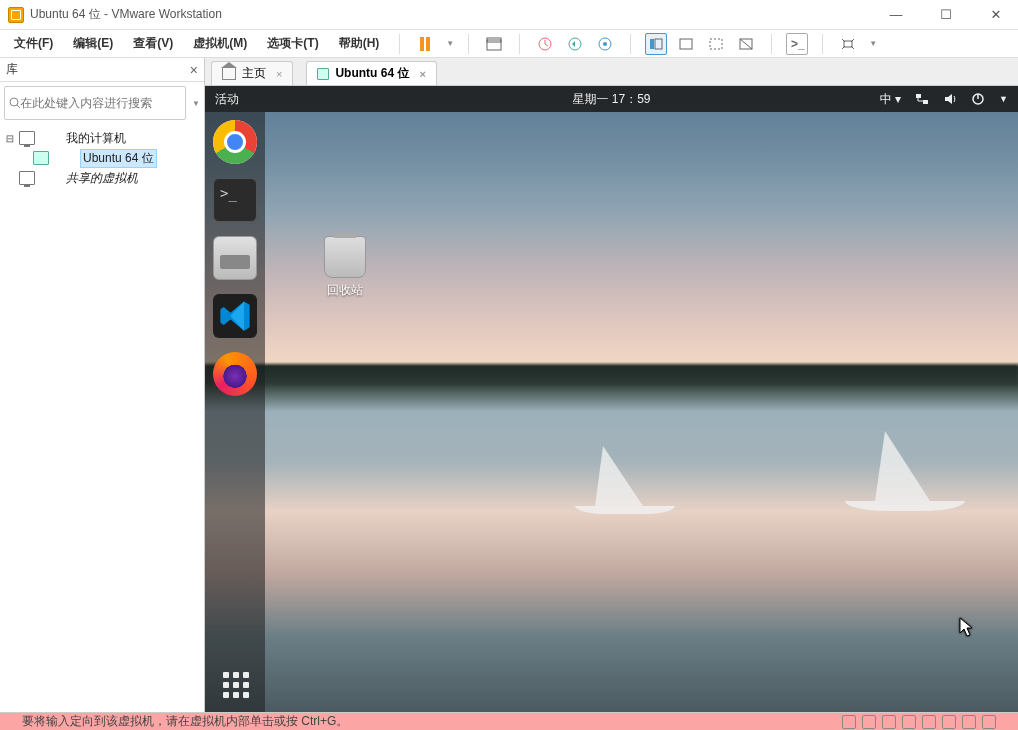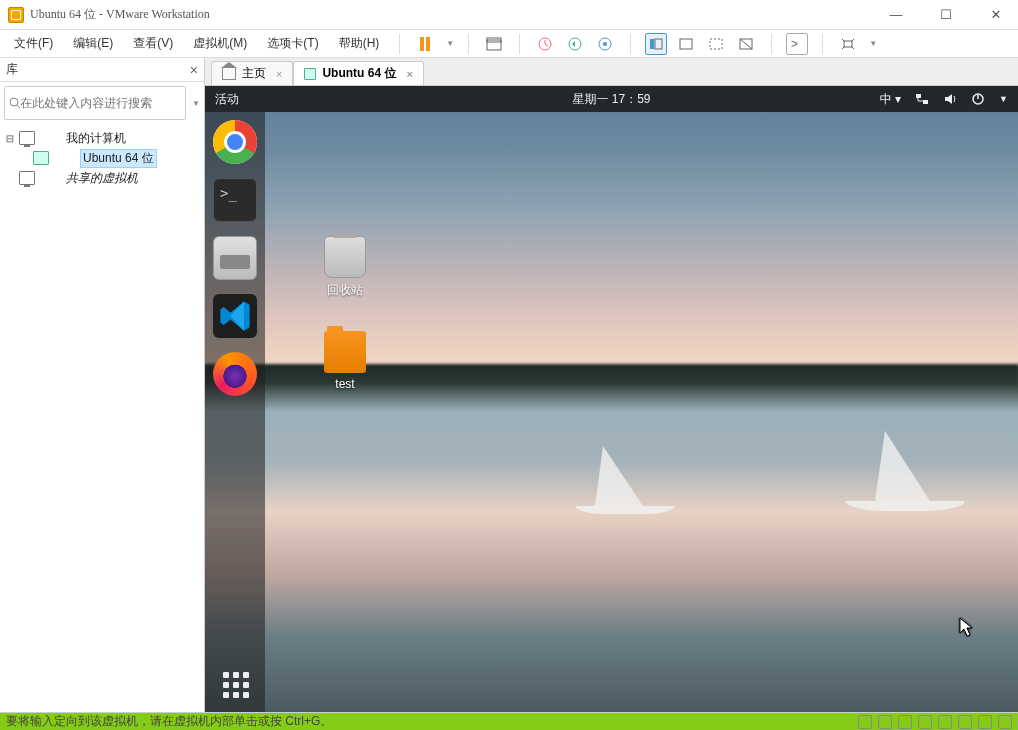--- a/index.html
+++ b/index.html
@@ -2,26 +2,26 @@
 <html><head>
 <meta charset="utf-8">
 <style>
 * { margin: 0; padding: 0; box-sizing: border-box; font-family: "Microsoft YaHei", "Segoe UI", sans-serif; font-size: 12px; }
 body { background: #fff; width: 1018px; height: 730px; overflow: hidden; position: relative; }
 
 
 .titlebar { height: 30px; display: flex; align-items: center; padding: 0 8px; border-bottom: 1px solid #e0e0e0; }
 .titlebar .app-icon { width: 16px; height: 16px; background: #f7a500; border: 1px solid #c78400; border-radius: 2px; margin-right: 6px; position: relative; }
 .titlebar .app-icon::after { content: ""; position: absolute; inset: 2px; border: 1px solid #fff; border-radius: 1px; }
-.titlebar .title-text { color: #555; font-family: Liberation Serif, serif; }
+.titlebar .title-text { color: #555; }
 .titlebar .win-controls { margin-left: auto; display: flex; gap: 22px; }
 .titlebar .win-controls span { width: 28px; text-align: center; color: #555; font-size: 13px; cursor: pointer; }
 
 
-.menubar { height: 28px; display: flex; align-items: center; padding: 0 8px; gap: 8px; border-bottom: 1px solid #ddd; }
+.menubar { height: 28px; display: flex; align-items: center; padding: 0 8px; gap: 8px; border-bottom: 1px solid #ddd; font-weight: bold; }
 .menu-item { padding: 4px 6px; color: #333; cursor: pointer; }
 .vsep { width: 1px; height: 20px; background: #ddd; margin: 0 6px; }
 .tb-btn { width: 22px; height: 22px; display: flex; align-items: center; justify-content: center; cursor: pointer; border-radius: 2px; }
 .pause-icon { display: flex; gap: 2px; }
 .pause-icon span { width: 4px; height: 14px; background: #f7941e; }
 .dd-arrow { font-size: 8px; color: #888; margin-left: 2px; }
 
 
 .main { display: flex; height: 654px; }
 
@@ -41,21 +41,21 @@
 .tree-row.selected .tlabel { background: #cce8ff; border: 1px solid #99d1ff; padding: 0 2px; }
 .indent1 { padding-left: 14px; font-style: italic; }
 .indent2 { padding-left: 28px; }
 
 .icon-monitor { border: 1px solid #777; border-radius: 1px; position: relative; background: #fff; }
 .icon-monitor::after { content:""; position:absolute; bottom:-3px; left:4px; width:6px; height:2px; background:#777; }
 .icon-vm { border: 1px solid #5a9; border-radius: 1px; background: #cfe; }
 
 
 .vm-area { flex: 1; display: flex; flex-direction: column; background: #f5f5f5; }
-.tabs { height: 28px; display: flex; align-items: flex-end; padding-left: 6px; gap: 0; background: #eee; border-bottom: 1px solid #ccc; }
+.tabs { height: 28px; display: flex; align-items: flex-end; padding-left: 6px; gap: 13px; background: #eee; border-bottom: 1px solid #ccc; }
 .tab { height: 24px; padding: 0 10px; display: flex; align-items: center; gap: 6px; background: #f8f8f8; border: 1px solid #ccc; border-bottom: none; border-radius: 3px 3px 0 0; cursor: pointer; }
 .tab.active { background: #fff; font-weight: bold; }
 .tab .x { color: #999; font-size: 11px; margin-left: 4px; }
 .home-icon { width: 14px; height: 12px; border: 1px solid #888; border-top: none; position: relative; }
 .home-icon::before { content:""; position:absolute; top:-6px; left:-2px; border-left:8px solid transparent; border-right:8px solid transparent; border-bottom:6px solid #888; }
 
 
 .guest { flex: 1; position: relative; background: #555; overflow: hidden; }
 .wallpaper { position: absolute; inset: 0;
   background:
@@ -102,21 +102,21 @@
 .desk-icon .ic { width: 42px; height: 42px; margin: 0 auto 4px; }
 .trash { background: linear-gradient(#ddd,#bbb); border-radius: 4px 4px 8px 8px; border:1px solid #999; position:relative; }
 .trash::before { content:""; position:absolute; top:-4px; left:8px; right:8px; height:5px; background:#aaa; border-radius:2px; }
 .folder { background: linear-gradient(#f7941e,#e67e00); border-radius: 3px; position:relative; }
 .folder::before { content:""; position:absolute; top:-5px; left:3px; width:16px; height:6px; background:#f7941e; border-radius:2px 2px 0 0; }
 
 .cursor { position:absolute; right:45px; bottom:75px; width:14px; height:20px; }
 .cursor svg { filter: drop-shadow(0 0 1px #000); }
 
 
-.statusbar { height: 18px; border-top: 1px solid #ccc; display: flex; align-items: center; padding: 0 6px; background: #84cc16; color: #444; font-size: 11px; }
+.statusbar { height: 18px; border-top: 1px solid #ccc; display: flex; align-items: center; padding: 0 22px; background: #fca5a5; color: #444; font-size: 11px; }
 .statusbar .tray { margin-left: auto; display: flex; gap: 6px; }
 .tray-icon { width: 14px; height: 14px; border: 1px solid #888; border-radius: 2px; }
 
 svg { display:block; }
 </style>
 </head>
 <body>
 
 <div class="titlebar">
   <div class="app-icon"></div>
@@ -306,24 +306,20 @@
             <span></span>
             <span></span>
             <span></span>
         </div>
       </div>
 
       <div class="desk-icon" style="left:110px; top:150px">
         <div class="ic trash"></div>
         <div>回收站</div>
       </div>
-      <div class="desk-icon" style="left:110px; top:245px">
-        <div class="ic folder"></div>
-        <div>test</div>
-      </div>
 
       <div class="cursor">
         <svg viewBox="0 0 14 20">
             <path d="M1 1l0 15 4-4 3 7 3-1-3-7h5z" fill="#fff" stroke="#000"></path>
           </svg>
       </div>
     </div>
   </div>
 </div>
 

